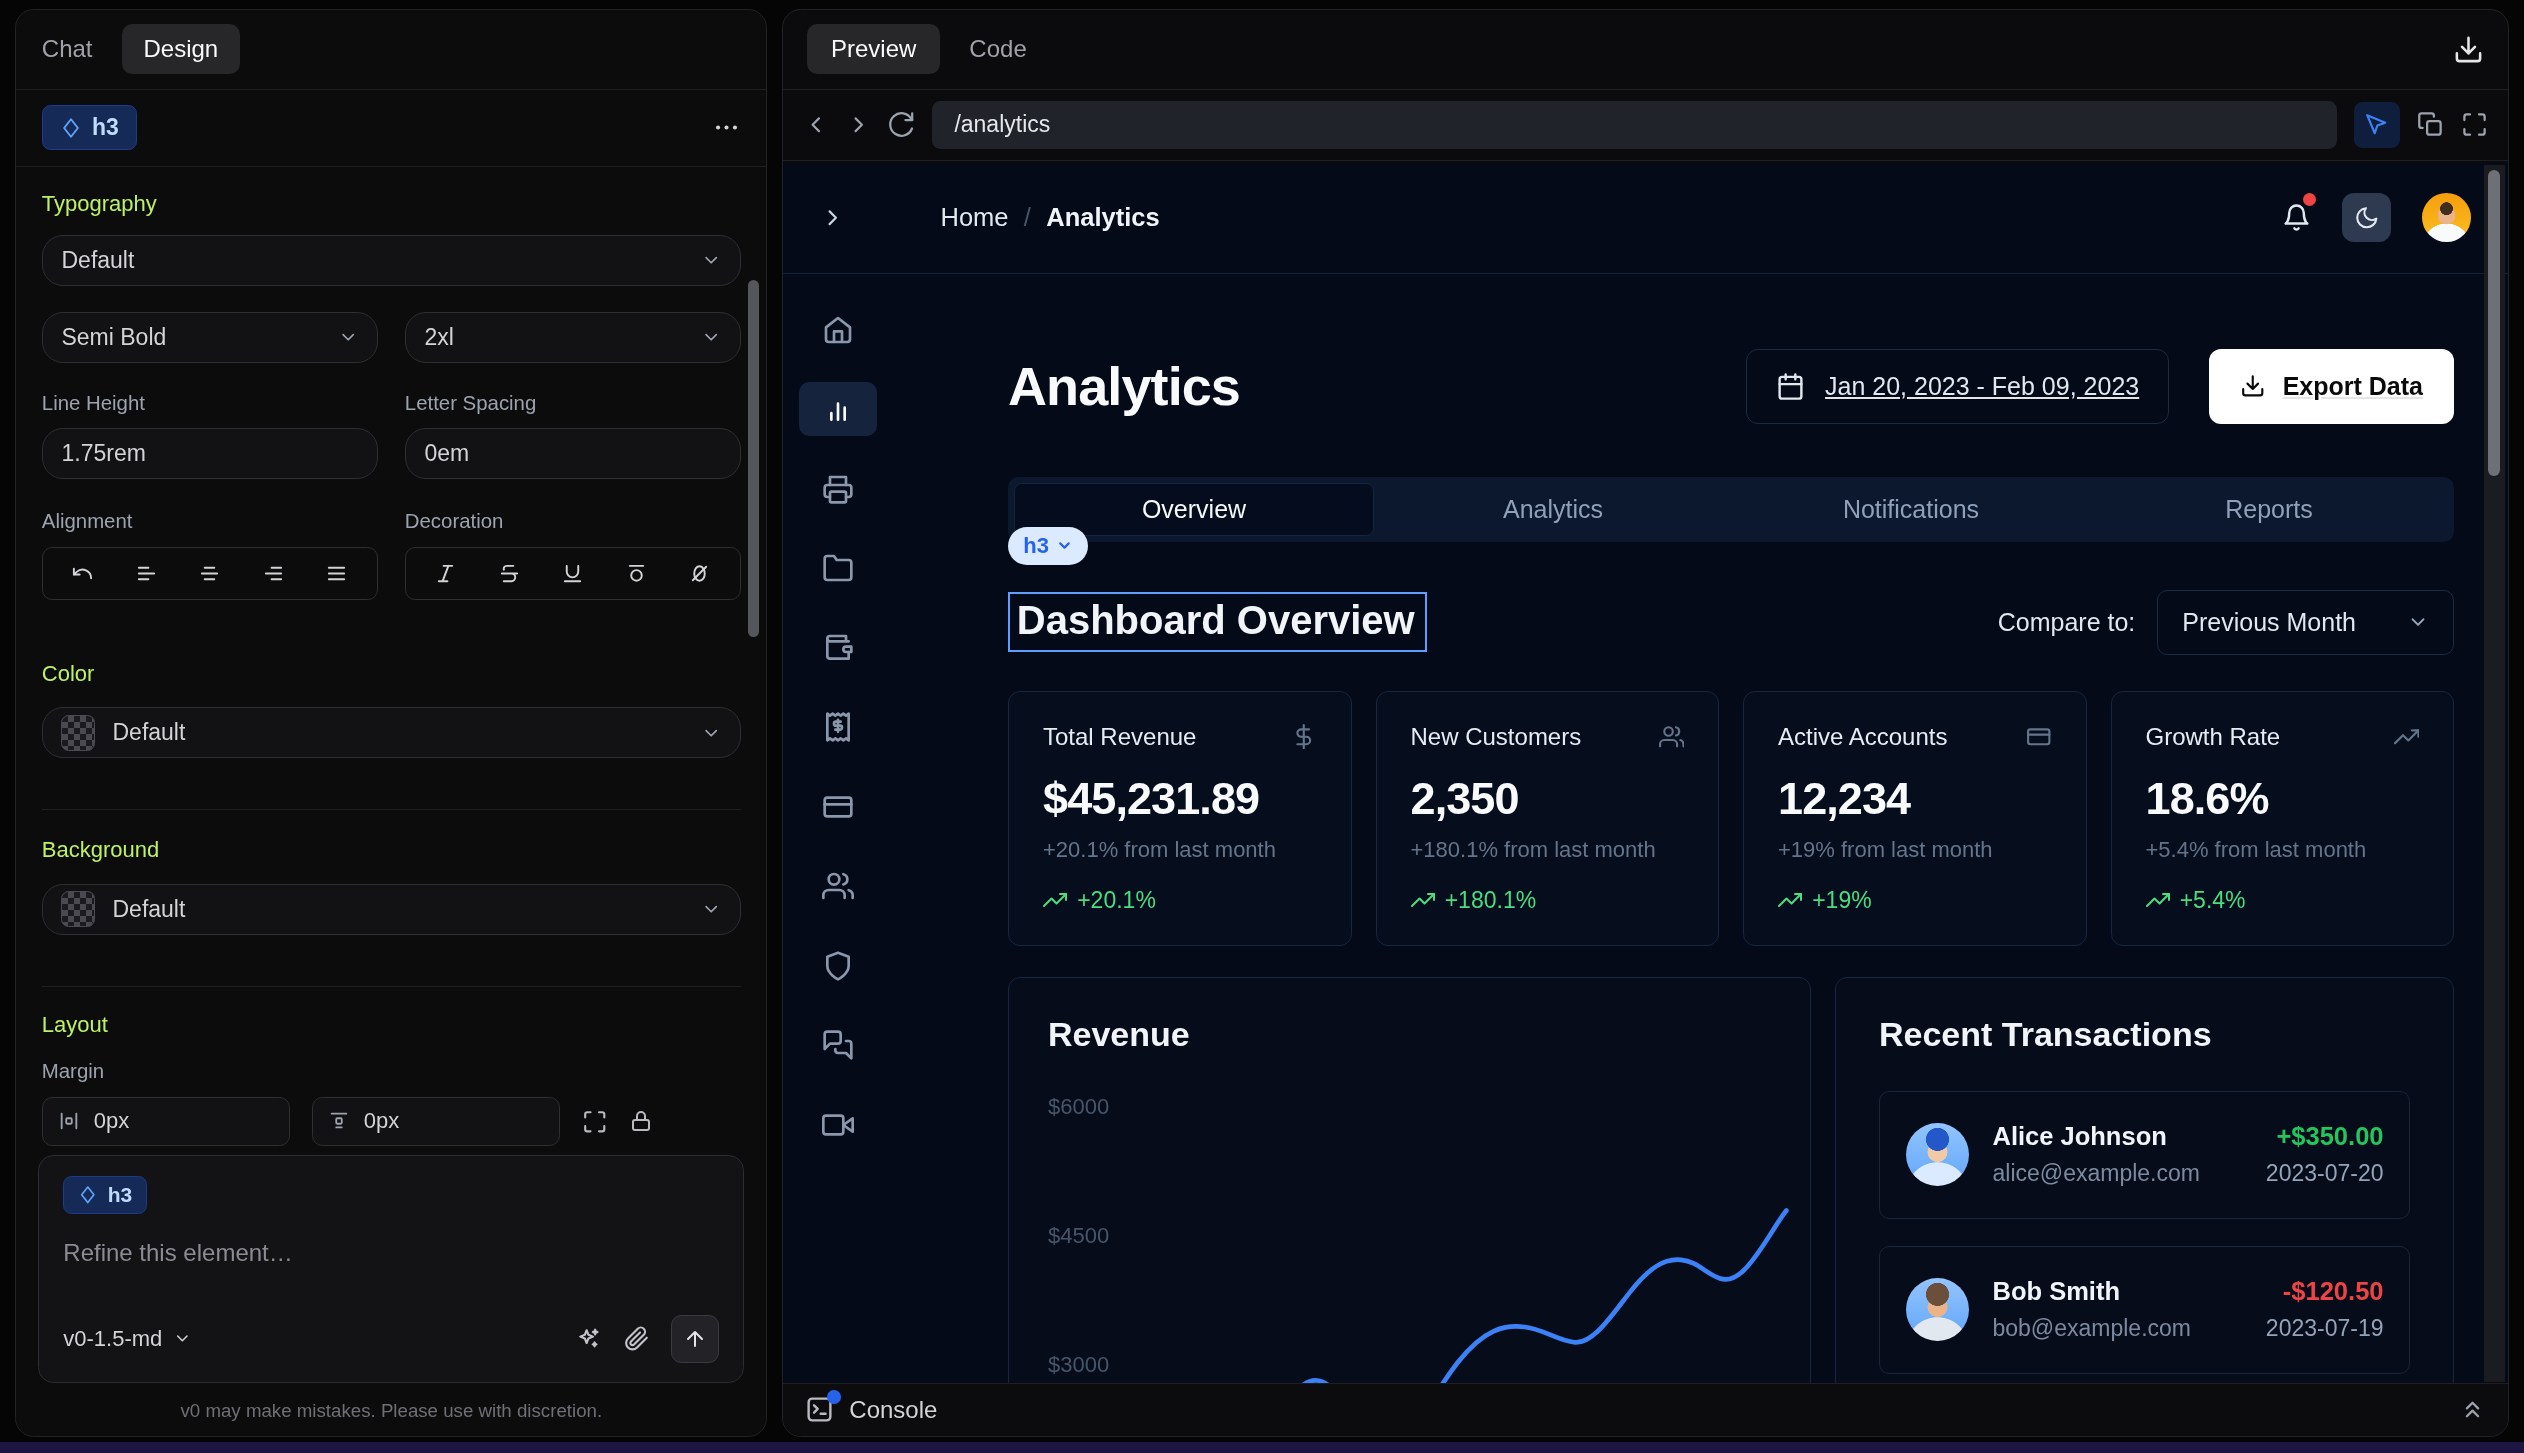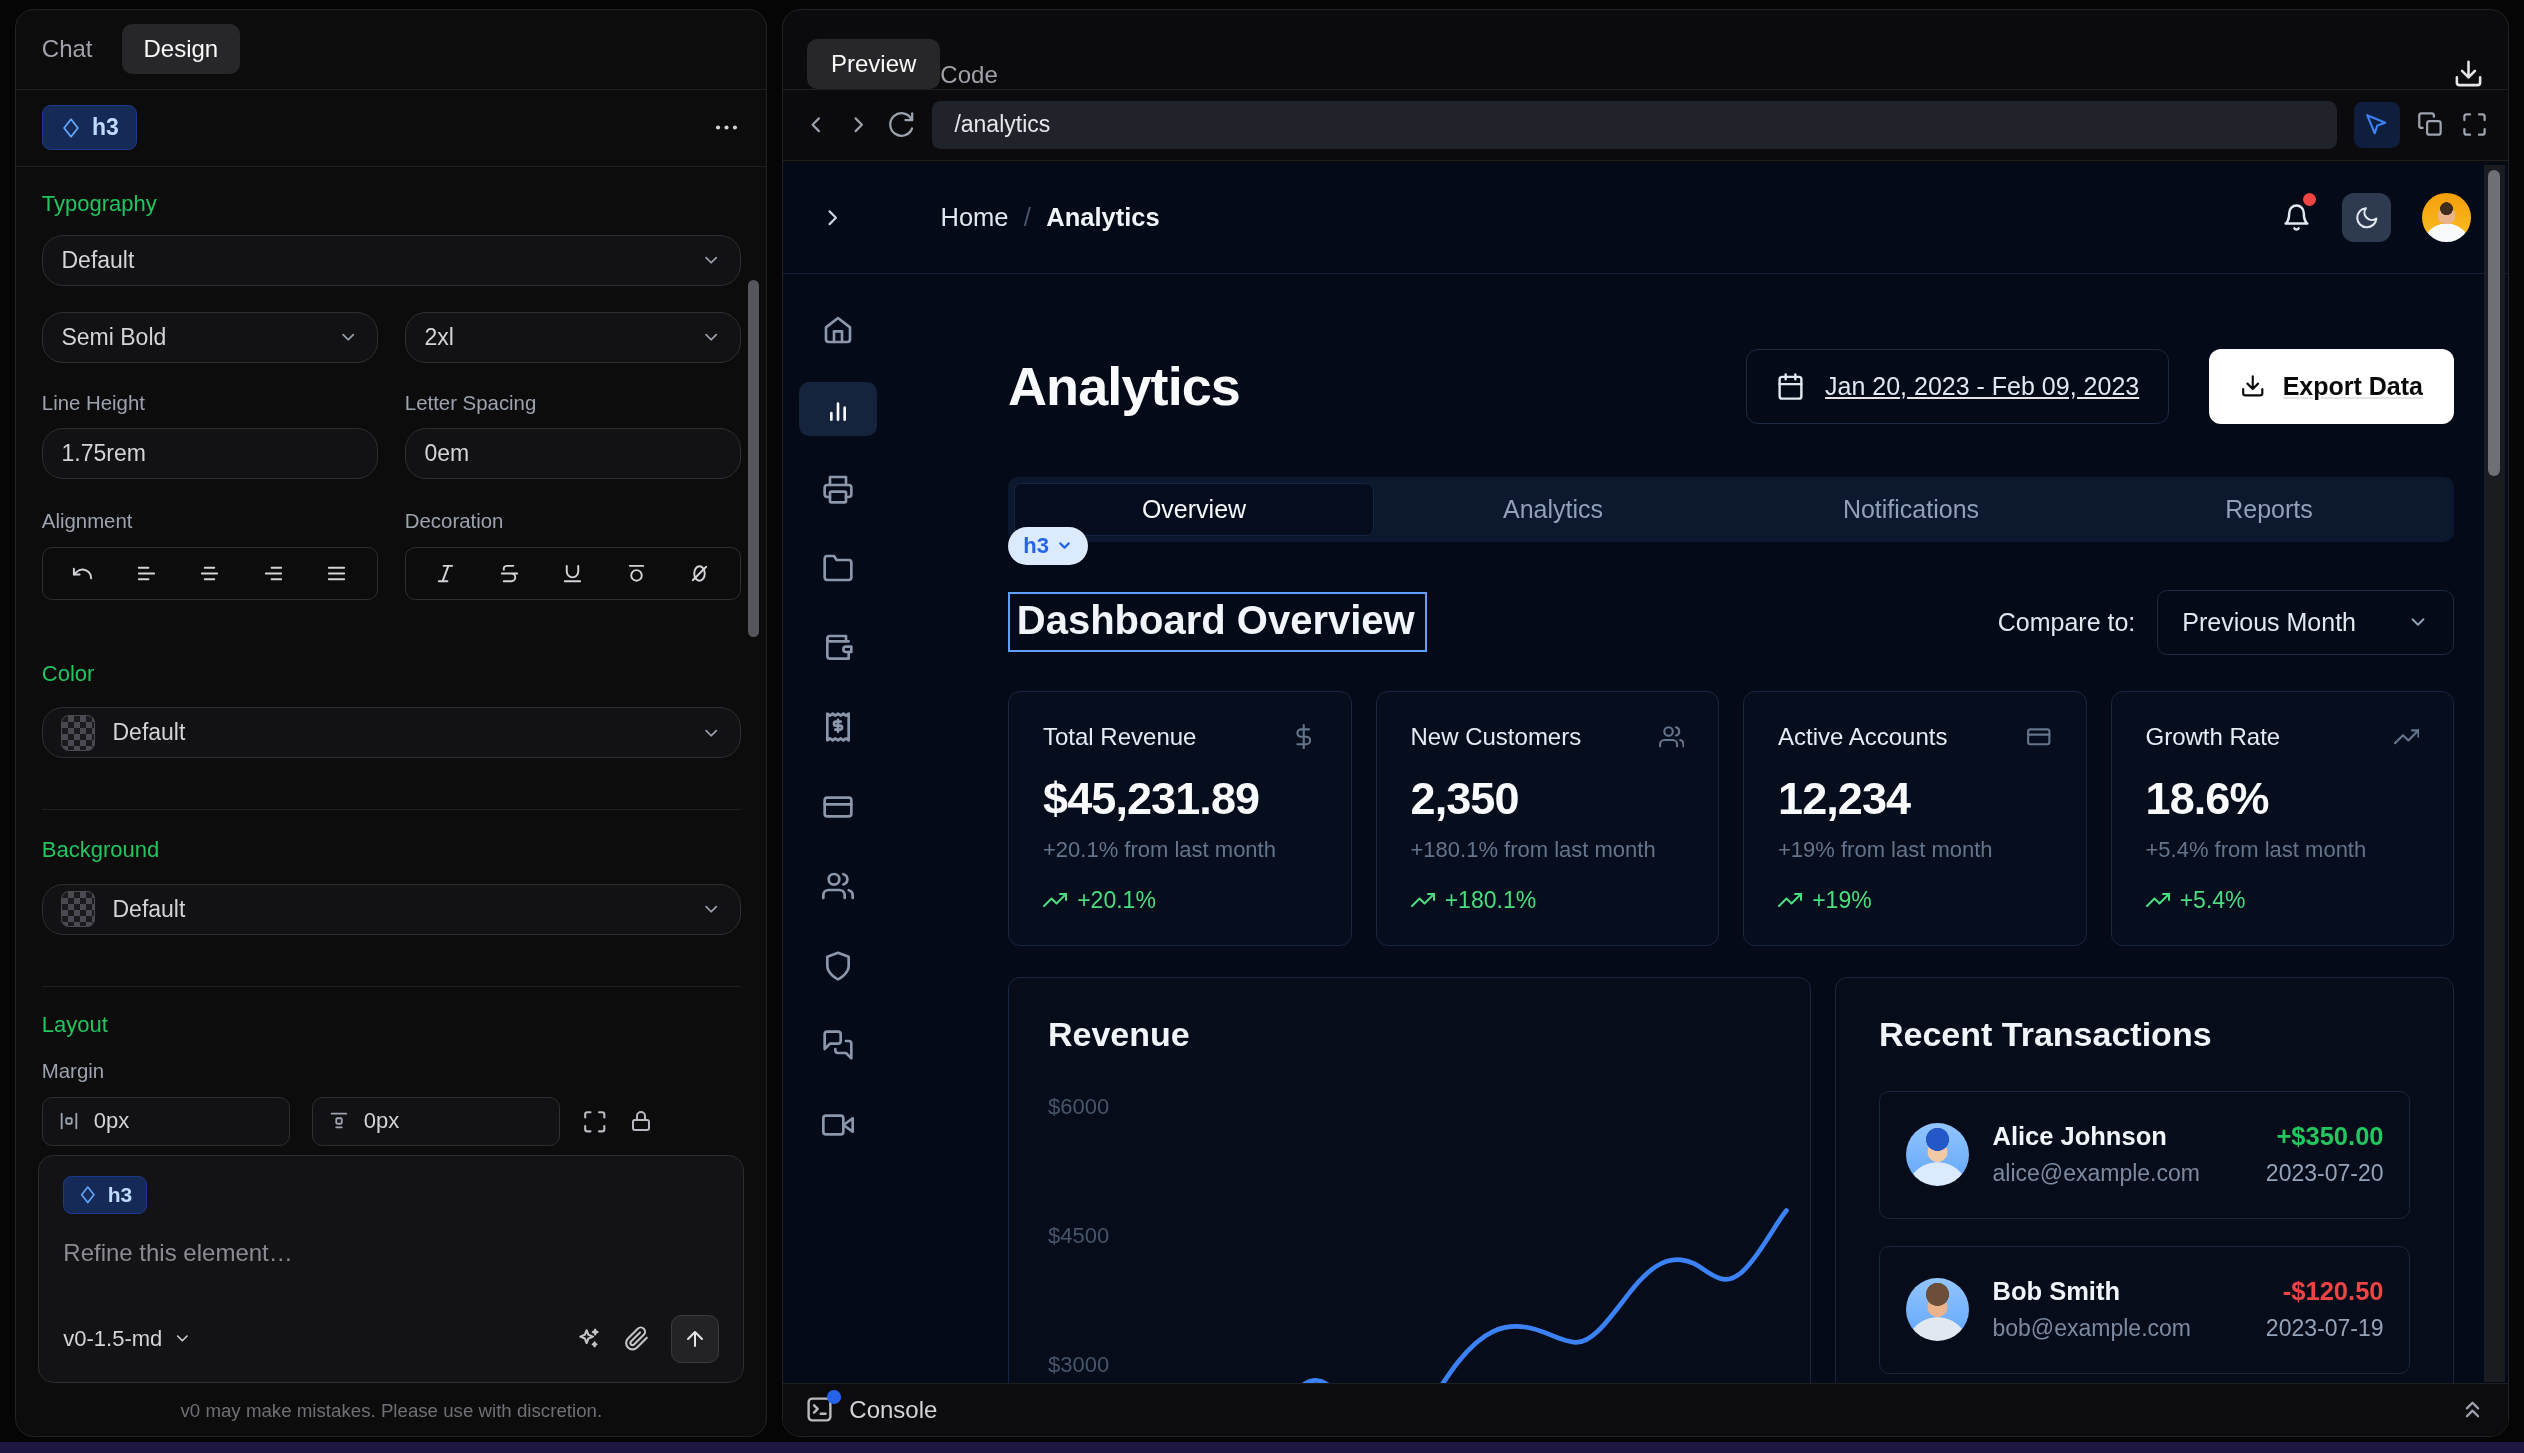--- a/index.html
+++ b/index.html
@@ -26,21 +26,21 @@
   .lp-tabs { height:80px; display:flex; align-items:center; padding:0 25.5px; gap:29px; border-bottom:0.9px solid #1f1f22; }
   .lp-tab { font-size:24px; color:#a1a1aa; cursor:pointer; }
   .lp-tab.active { background:#27272a; color:#fafafa; border-radius:10.2px; padding:11px 22px; }
   .lp-elem-row { height:77px; display:flex; align-items:center; justify-content:space-between; padding:0 25.5px; border-bottom:0.9px solid #1f1f22; }
   .elem-chip { display:inline-flex; align-items:center; gap:10.2px; background:#162a57; border:0.9px solid #1e3a8a; border-radius:8.5px; padding:7.7px 17px; color:#bfdbfe; font-size:23px; font-weight:600; }
   .elem-chip .ic { color:#60a5fa; }
   .dots { color:#d4d4d8; }
 
   .lp-scroll { padding:0 25.5px; }
   .sect { border-bottom:0.9px solid #1f1f22; }
-  .sect-label { font-size:22px; color:#22c55e; font-weight:500; }
+  .sect-label { font-size:22px; color:#bef264; font-weight:500; }
   .sub-label { font-size:20.4px; color:#9ca3af; }
   .sel, .inp {
     height:51px; background:#121214; border:0.9px solid #2e2e33; border-radius:21px;
     display:flex; align-items:center; padding:0 18.7px; font-size:23px; color:#d4d4d8;
   }
   .sel { justify-content:space-between; }
   .sel .ic, .inp .ic { color:#9ca3af; }
   .grid2 { display:grid; grid-template-columns:1fr 1fr; gap:27px; }
   .icon-group { height:53px; border:0.9px solid #2e2e33; border-radius:10.2px; display:flex; align-items:center; justify-content:space-around; padding:0 8.5px; color:#d4d4d8; }
   .checker { width:34px; height:36px; border-radius:7.7px; border:0.9px solid #4b4b52; background-image:repeating-conic-gradient(#4a4a52 0% 25%, #1b1b1e 0% 50%); background-size:12px 12px; margin-right:17px; }
@@ -61,21 +61,21 @@
   .composer-icons { margin-left:auto; display:flex; align-items:center; gap:22px; color:#c3c3ca; }
   .send-btn { width:48px; height:48px; border-radius:10.2px; background:#232327; border:0.9px solid #3a3a41; display:flex; align-items:center; justify-content:center; color:#e5e5e8; }
   .lp-disclaimer { position:absolute; left:0; right:0; bottom:13.6px; text-align:center; font-size:18.7px; color:#6f6f76; }
   .lp-scrollbar { position:absolute; right:7.7px; top:270px; width:11px; height:357px; border-radius:6px; background:#55555c; }
 
   
   .right-panel {
     position:absolute; left:782px; top:8.5px; width:1727px; height:1428px;
     background:#0b0b0d; border:0.9px solid #232327; border-radius:18.7px; overflow:hidden;
   }
-  .rp-toolbar { height:80px; display:flex; align-items:flex-end; padding:0 24px; border-bottom:0.9px solid #1f1f22; }
+  .rp-toolbar { height:80px; display:flex; align-items:center; padding:0 24px; gap:29px; border-bottom:0.9px solid #1f1f22; }
   .rp-tab { font-size:24px; color:#a1a1aa; }
   .rp-tab.active { background:#27272a; color:#fafafa; border-radius:10.2px; padding:11px 24px; }
   .rp-download { margin-left:auto; color:#e5e5e8; }
   .url-row { height:71px; display:flex; align-items:center; padding:0 20.4px; gap:17px; border-bottom:0.9px solid #1f1f22; }
   .nav-ic { color:#9ca3af; }
   .url-input { flex:1; height:48px; background:#202329; border:none; border-radius:8.5px; color:#e5e7eb; font-size:23px; padding:0 22px; font-family:"Liberation Sans",sans-serif; outline:none; }
   .inspect-btn { width:46px; height:46px; border-radius:8.5px; background:rgba(37,99,235,.22); display:flex; align-items:center; justify-content:center; color:#3b82f6; }
   .url-icon { color:#9ca3af; }
 
   

